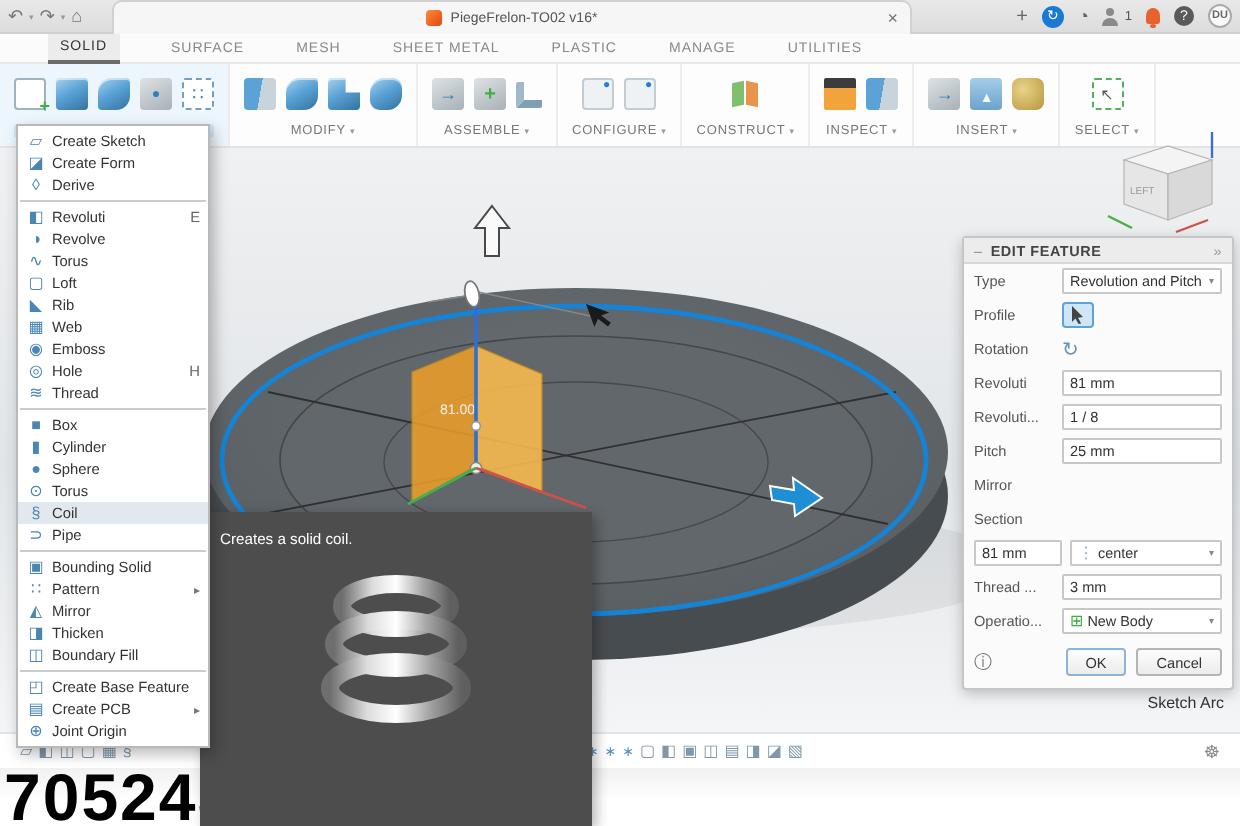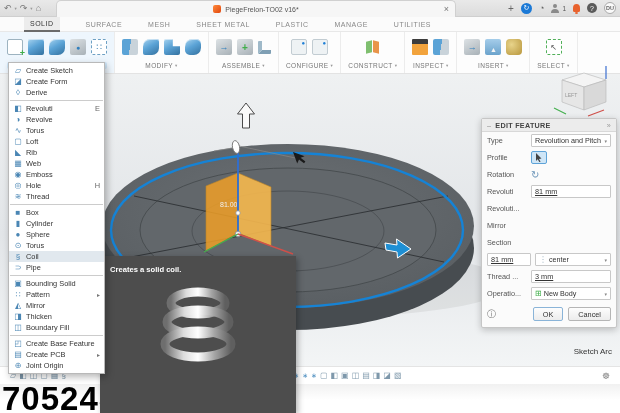--- a/index.html
+++ b/index.html
@@ -76,33 +76,33 @@
   .mi { display:flex; align-items:center; height:11px; padding:0 4px; font-size:7.4px; color:#333; white-space:nowrap; }
   .mi.hl { background:#e1e8ee; }
   .mi .ic { width:10px; font-size:8px; color:#4a86b4; margin-right:3px; text-align:center; flex:none; }
   .mi .lbl { flex:1; overflow:hidden; }
   .mi .sc { color:#666; margin-left:2px; }
   .mi .sub { color:#777; font-size:6px; }
   .msep { border-top:1px solid #ccc; margin:2px 1px; }
 
   
   .tooltip { position:absolute; left:100px; top:256px; width:196px; height:157px; background:#4d4d4d; color:#fff; padding:9px 10px 0; z-index:25; overflow:hidden; box-shadow:2px 2px 6px rgba(0,0,0,.3); }
-  .tt-title { font-size:7.6px; font-weight:bold; margin-bottom:11px; }
+  .tt-title { font-size:7.6px; font-weight:normal; margin-bottom:11px; }
   .tt-body { font-size:7.4px; line-height:1.45; }
   .tt-img { display:block; margin:6px auto 0; }
 
   
   .dialog { position:absolute; left:481px; top:118px; width:136px; background:#fbfbfb; border:1px solid #c6c6c6; border-radius:2px; box-shadow:0 2px 7px rgba(0,0,0,.22); z-index:20; }
   .dhead { display:flex; align-items:center; gap:4px; height:13px; background:#ececec; border-bottom:1px solid #d8d8d8; padding:0 5px; font-size:7.2px; font-weight:bold; color:#444; letter-spacing:.3px; }
   .dhead .more { margin-left:auto; color:#999; font-weight:normal; }
   .dhead .dash { color:#888; font-weight:normal; }
   .drow { display:flex; align-items:center; height:17px; padding:0 5px; }
   .dlabel { width:44px; font-size:7.3px; color:#555; flex:none; }
   .dctl { flex:1; display:flex; align-items:center; min-width:0; }
-  .din { width:100%; height:13px; font-size:7.3px; font-family:inherit; border:1px solid #c8c8c8; border-radius:1px; padding:0 3px; color:#333; background:#fff;text-decoration:underline; }
+  .din { width:100%; height:13px; font-size:7.3px; font-family:inherit; border:1px solid #c8c8c8; border-radius:1px; padding:0 3px; color:#333; background:#fff; }
   .sel { width:100%; height:13px; border:1px solid #c8c8c8; border-radius:1px; background:#fff; display:flex; align-items:center; gap:2px; font-size:7.2px; color:#333; padding:0 3px; overflow:hidden; white-space:nowrap; }
   .sel .caret { margin-left:auto; font-size:5px; color:#888; }
   .sel .mark { color:#2f86c8; font-size:6px; flex:none; }
   .sel .markg { color:#3fae49; font-size:8px; flex:none; }
   .sel .markd { color:#9bb0c0; font-size:8px; flex:none; }
   .profile-btn { width:16px; height:13px; background:#cfe6f7; border:1px solid #5ea3d8; border-radius:2px; display:flex; align-items:center; justify-content:center; }
   .rot { color:#6a94b8; font-size:10px; }
   .dfoot { display:flex; align-items:center; gap:5px; padding:5px 5px 6px; }
   .dfoot .info { color:#777; font-size:9px; margin-right:auto; }
   .dbtn { font-size:7.3px; font-family:inherit; height:14px; padding:0 9px; border:1px solid #b5b5b5; background:linear-gradient(#fdfdfd,#ececec); border-radius:2px; color:#333; }
@@ -508,20 +508,29 @@
       </span>
   </div>
   <div class="drow">
     <span class="dlabel">Revoluti</span>
     <span class="dctl">
         <input class="din" value="81 mm" style="">
       </span>
   </div>
   <div class="drow">
     <span class="dlabel">Revoluti...</span>
+    <span class="dctl">
+        <input class="din" value="1 / 8" style="">
+      </span>
+  </div>
+  <div class="drow">
+    <span class="dlabel">Pitch</span>
+    <span class="dctl">
+        <input class="din" value="25 mm" style="">
+      </span>
   </div>
   <div class="drow">
     <span class="dlabel">Mirror</span>
   </div>
   <div class="drow">
     <span class="dlabel">Section</span>
   </div>
   <div class="drow">
     <span class="dctl" style="gap:4px;">
       <input class="din" style="width: 44px; flex: 0 0 auto;" value="81 mm">

